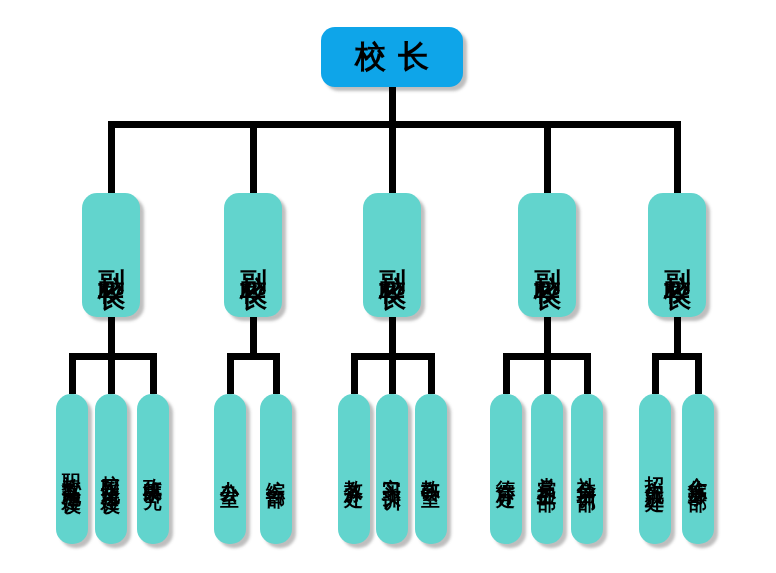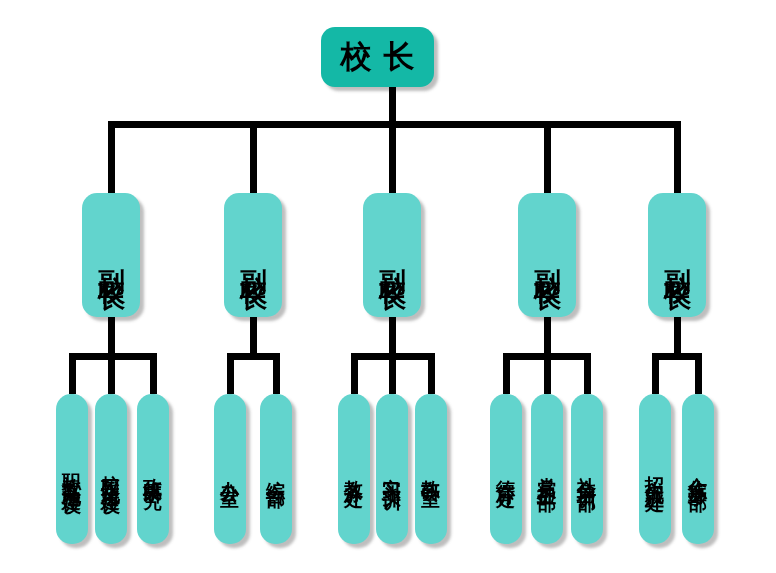--- a/index.html
+++ b/index.html
@@ -57,21 +57,21 @@
   .cline {
     position: absolute;
     background: #000000;
   }
 </style>
 </head>
 <body>
 
 <div class="canvas">
   <div id="chart">
-      <div class="node root-box" style="left: 321px; top: 27px; width: 113px; height: 60px; background: #14b8a6;">
+      <div class="node root-box" style="left: 321px; top: 27px; width: 142px; height: 60px; background: #0ea5e9;">
         <span>校长</span>
       </div>
       <div class="cline" style="left: 388.5px; top: 87px; width: 7px; height: 41px; background: rgb(0, 0, 0);"></div>
       <div class="cline" style="left: 107.5px; top: 121px; width: 573px; height: 7px; background: rgb(0, 0, 0);"></div>
       <div class="cline" style="left: 107.5px; top: 121px; width: 7px; height: 72px; background: rgb(0, 0, 0);"></div>
       <div class="cline" style="left: 249.5px; top: 121px; width: 7px; height: 72px; background: rgb(0, 0, 0);"></div>
       <div class="cline" style="left: 388.5px; top: 121px; width: 7px; height: 72px; background: rgb(0, 0, 0);"></div>
       <div class="cline" style="left: 543.5px; top: 121px; width: 7px; height: 72px; background: rgb(0, 0, 0);"></div>
       <div class="cline" style="left: 673.5px; top: 121px; width: 7px; height: 72px; background: rgb(0, 0, 0);"></div>
       <div class="node vp-box" style="left: 82px; top: 193px; width: 58px; height: 124px; background: rgb(98, 212, 205);">

